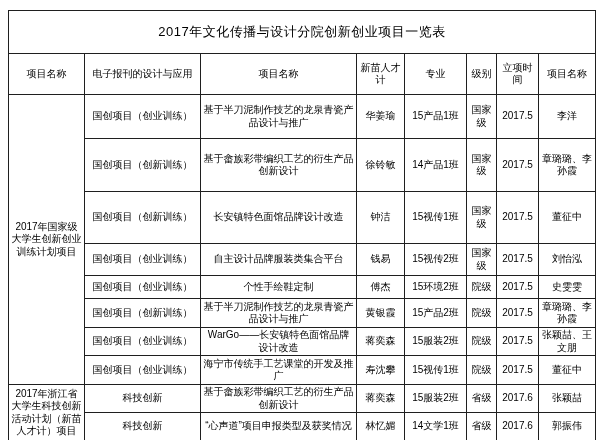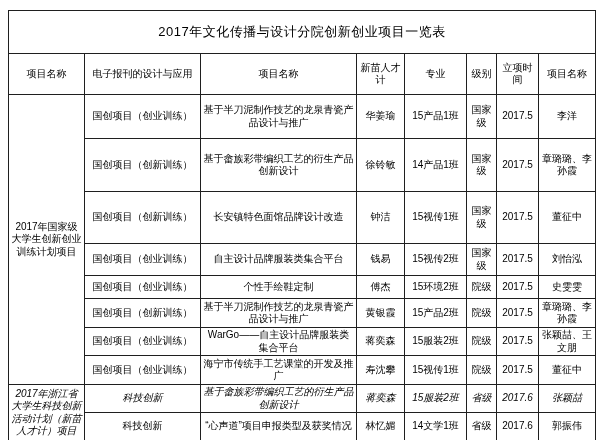--- a/index.html
+++ b/index.html
@@ -36,21 +36,21 @@
   thead tr.cols th{height:38px;}
   
   tbody tr:nth-child(1){height:44px;}
   tbody tr:nth-child(2){height:53px;}
   tbody tr:nth-child(3){height:52px;}
   tbody tr:nth-child(4){height:32px;}
   tbody tr:nth-child(5){height:23px;}
   tbody tr:nth-child(6){height:29px;}
   tbody tr:nth-child(7){height:28px;}
   tbody tr:nth-child(8){height:29px;}
-  tbody tr:nth-child(9){height:28px;font-style:italic;}
+  tbody tr:nth-child(9){height:28px;}
   tbody tr:nth-child(10){height:28px;}
 </style>
 </head>
 <body>
 
 <table class="projects">
   <colgroup>
     <col style="width:76px">
     <col style="width:116px">
     <col style="width:156px">
@@ -126,21 +126,21 @@
         <td>国创项目（创新训练）</td>
         <td>基于半刀泥制作技艺的龙泉青瓷产品设计与推广</td>
         <td>黄银霞</td>
         <td>15产品2班</td>
         <td>院级</td>
         <td>2017.5</td>
         <td>章璐璐、李孙霞</td>
       </tr>
       <tr>
         <td>国创项目（创业训练）</td>
-        <td>WarGo——自主设计品牌服装类集合平台</td>
+        <td>WarGo——长安镇特色面馆品牌设计改造</td>
         <td>蒋奕森</td>
         <td>15服装2班</td>
         <td>院级</td>
         <td>2017.5</td>
         <td>张颖喆、王文朋</td>
       </tr>
       <tr>
         <td>国创项目（创业训练）</td>
         <td>海宁市传统手工艺课堂的开发及推广</td>
         <td>寿沈攀</td>

